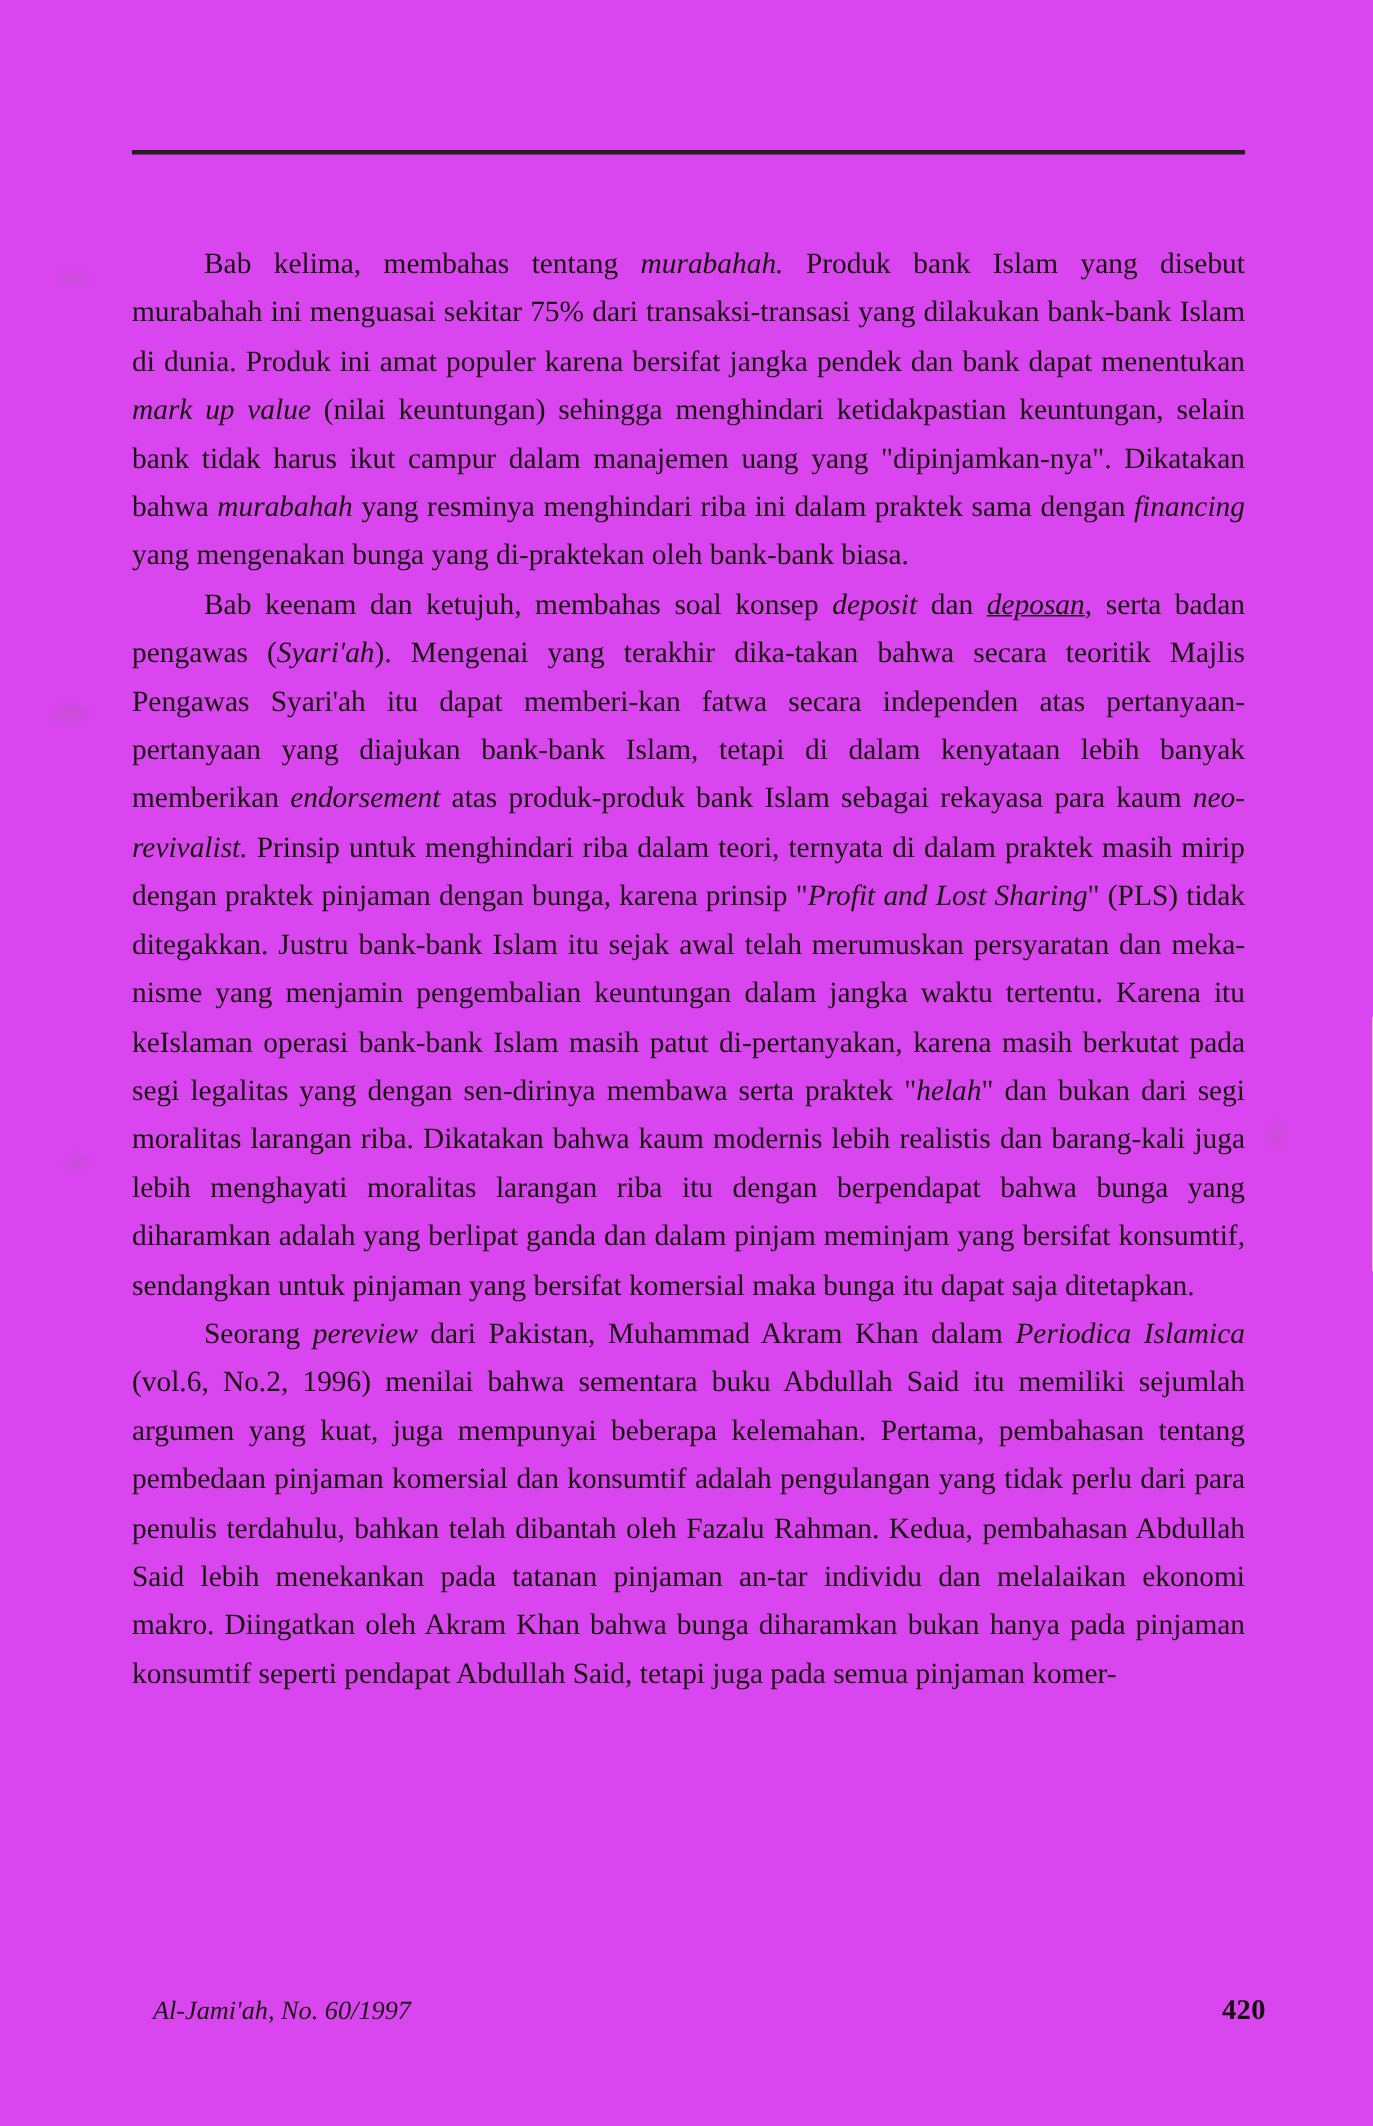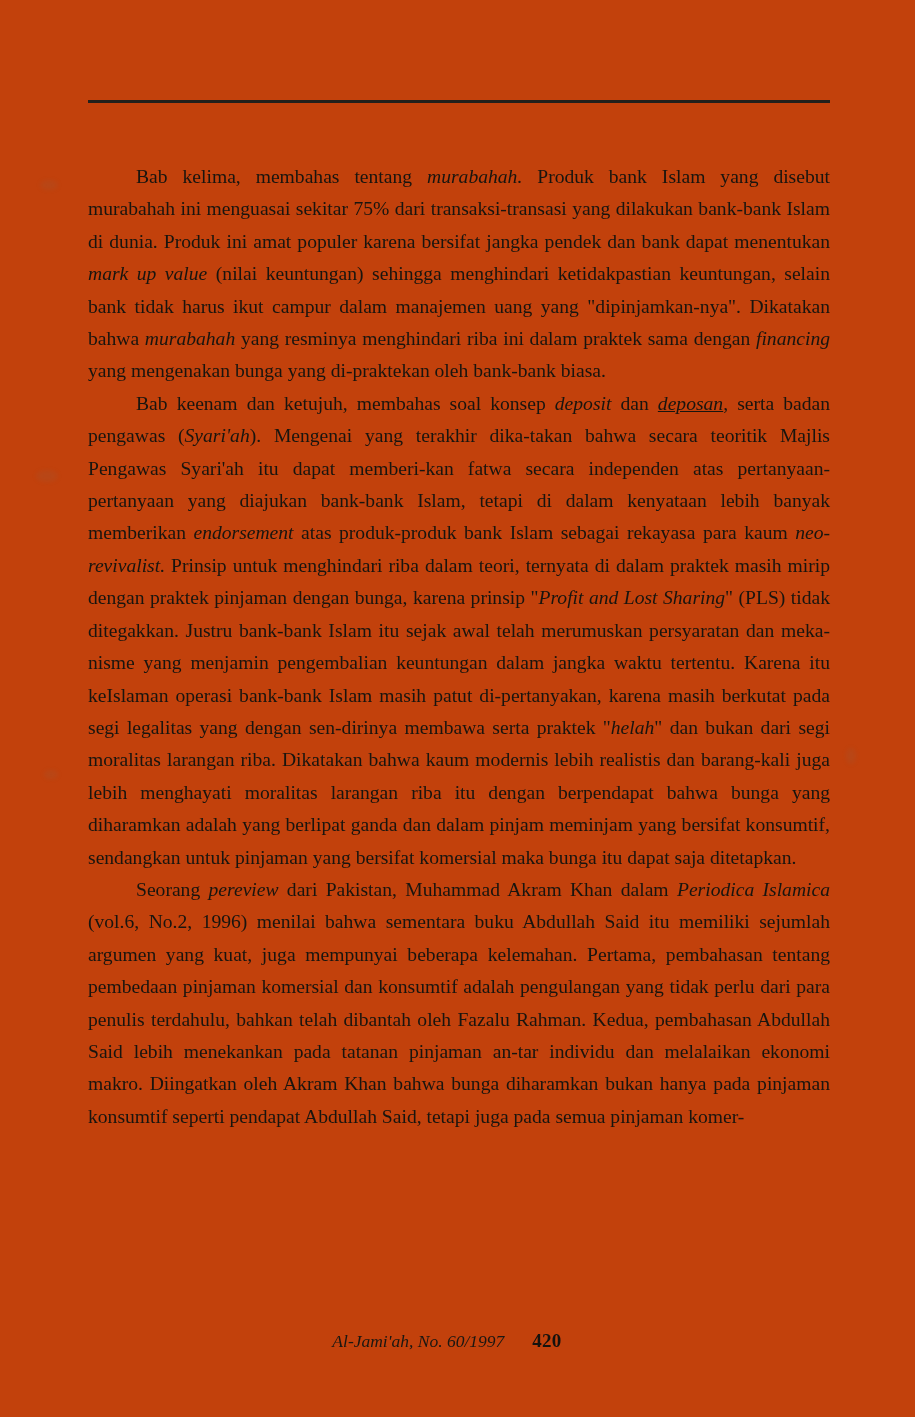--- a/index.html
+++ b/index.html
@@ -14,21 +14,21 @@
     font-family: "Liberation Serif", serif;
     color: #16130f;
     overflow: hidden;
   }
   .page {
     position: absolute;
     left: 0;
     top: 0;
     width: 915px;
     height: 1417px;
-    background: #c2410c;
+    background: #d946ef;
   }
   .page-inner {
     position: absolute;
     left: 88px;
     top: 100px;
     width: 742px;
   }
   .top-rule {
     width: 742px;
     height: 3px;
@@ -44,26 +44,26 @@
   }
   .body-text p {
     margin: 0;
     text-indent: 48px;
   }
   .body-text p + p {
     margin-top: 0;
   }
   .footer {
     position: absolute;
-    left: 76px;
+    left: 102px;
     top: 1330px;
     width: 742px;
     display: flex;
     align-items: baseline;
-    justify-content: center;
+    justify-content: space-between;
     gap: 28px;
   }
   .footer-left {
     font-size: 17.5px;
     font-style: italic;
     color: #1a1712;
   }
   .footer-right {
     font-size: 19px;
     font-weight: bold;

